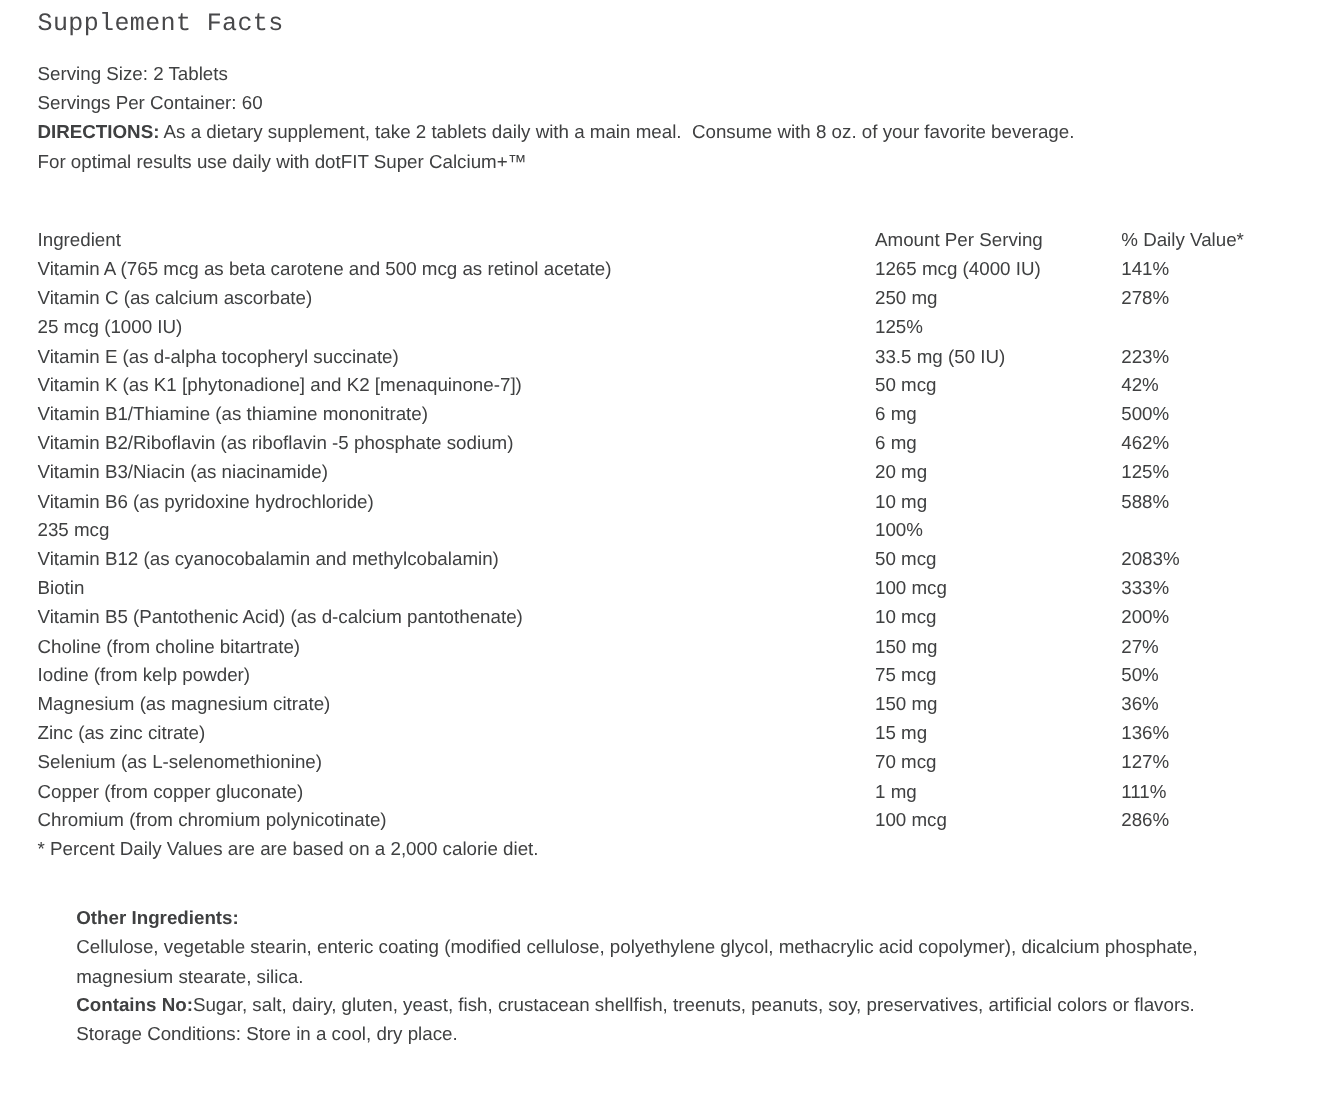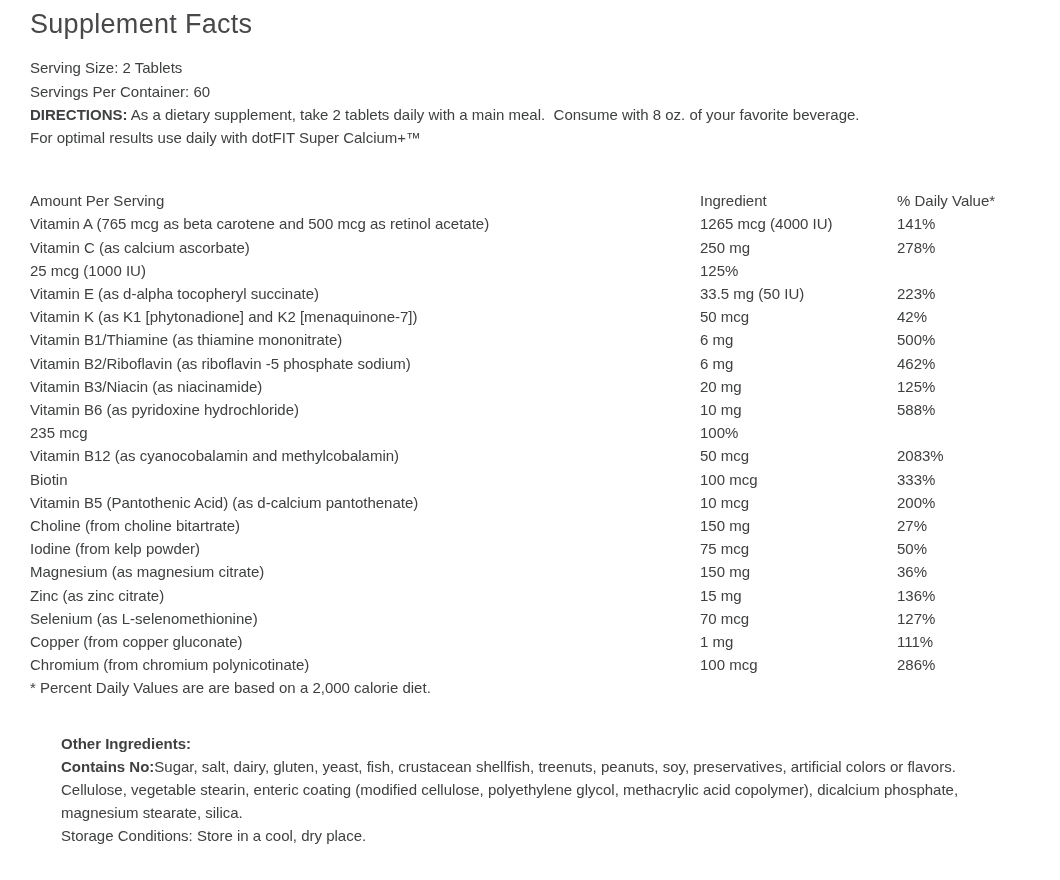--- a/index.html
+++ b/index.html
@@ -12,26 +12,27 @@
     height: 880px;
     overflow: hidden;
     font-family: "Liberation Sans", "DejaVu Sans", sans-serif;
     color: #3f4041;
     font-size: 15px;
   }
   .doc {
     padding: 8px 30px 0 30px;
   }
   h1.title {
-    font-size: 27px;
+    font-size: 20px;
     font-weight: 300;
     letter-spacing: 0.3px;
     color: #48484a;
     margin: 0 0 16px 0;
     line-height: 1.2;
+    font-family: Liberation Mono, monospace;
   }
   p.line {
     margin: 0;
     line-height: 23.2px;
   }
   .directions { margin-top: 24px; }
   .directions .bold-label { font-weight: 700; }
   .pre { white-space: pre-wrap; }
   .optimal { margin-top: 9px; }
   .table-wrap { margin-top: 40px; }
@@ -56,22 +57,22 @@
 
   <p class="line">Serving Size: 2 Tablets</p>
   <p class="line">Servings Per Container: 60</p>
 
   <p class="line directions"><span class="bold-label">DIRECTIONS:</span><span class="pre"> As a dietary supplement, take 2 tablets daily with a main meal.  Consume with 8 oz. of your favorite beverage.</span></p>
 
   <p class="line optimal">For optimal results use daily with dotFIT Super Calcium+™</p>
 
   <div class="table-wrap">
     <div class="trow">
+      <div class="cell">Ingredient</div>
       <div class="cell">Amount Per Serving</div>
-      <div class="cell">Ingredient</div>
       <div class="cell">% Daily Value*</div>
     </div>
     <div id="table-body">
         <div class="trow">
           <div class="cell">Vitamin A (765 mcg as beta carotene and 500 mcg as retinol acetate)</div>
           <div class="cell">1265 mcg (4000 IU)</div>
           <div class="cell">141%</div>
         </div>
         <div class="trow">
           <div class="cell">Vitamin C (as calcium ascorbate)</div>
@@ -165,18 +166,18 @@
           <div class="cell">Chromium (from chromium polynicotinate)</div>
           <div class="cell">100 mcg</div>
           <div class="cell">286%</div>
         </div>
       </div>
     <p class="footnote">* Percent Daily Values are are based on a 2,000 calorie diet.</p>
   </div>
 
   <div class="bottom">
     <p class="line bold-label">Other Ingredients:</p>
+    <p class="line">Cellulose, vegetable stearin, enteric coating (modified cellulose, polyethylene glycol, methacrylic acid copolymer), dicalcium phosphate, magnesium stearate, silica.</p>
     <p class="line contains"><span class="bold-label">Contains No:</span><span>Sugar, salt, dairy, gluten, yeast, fish, crustacean shellfish, treenuts, peanuts, soy, preservatives, artificial colors or flavors.</span></p>
-    <p class="line">Cellulose, vegetable stearin, enteric coating (modified cellulose, polyethylene glycol, methacrylic acid copolymer), dicalcium phosphate, magnesium stearate, silica.</p>
     <p class="line storage">Storage Conditions: Store in a cool, dry place.</p>
   </div>
 
 </div>
 
 </body></html>

